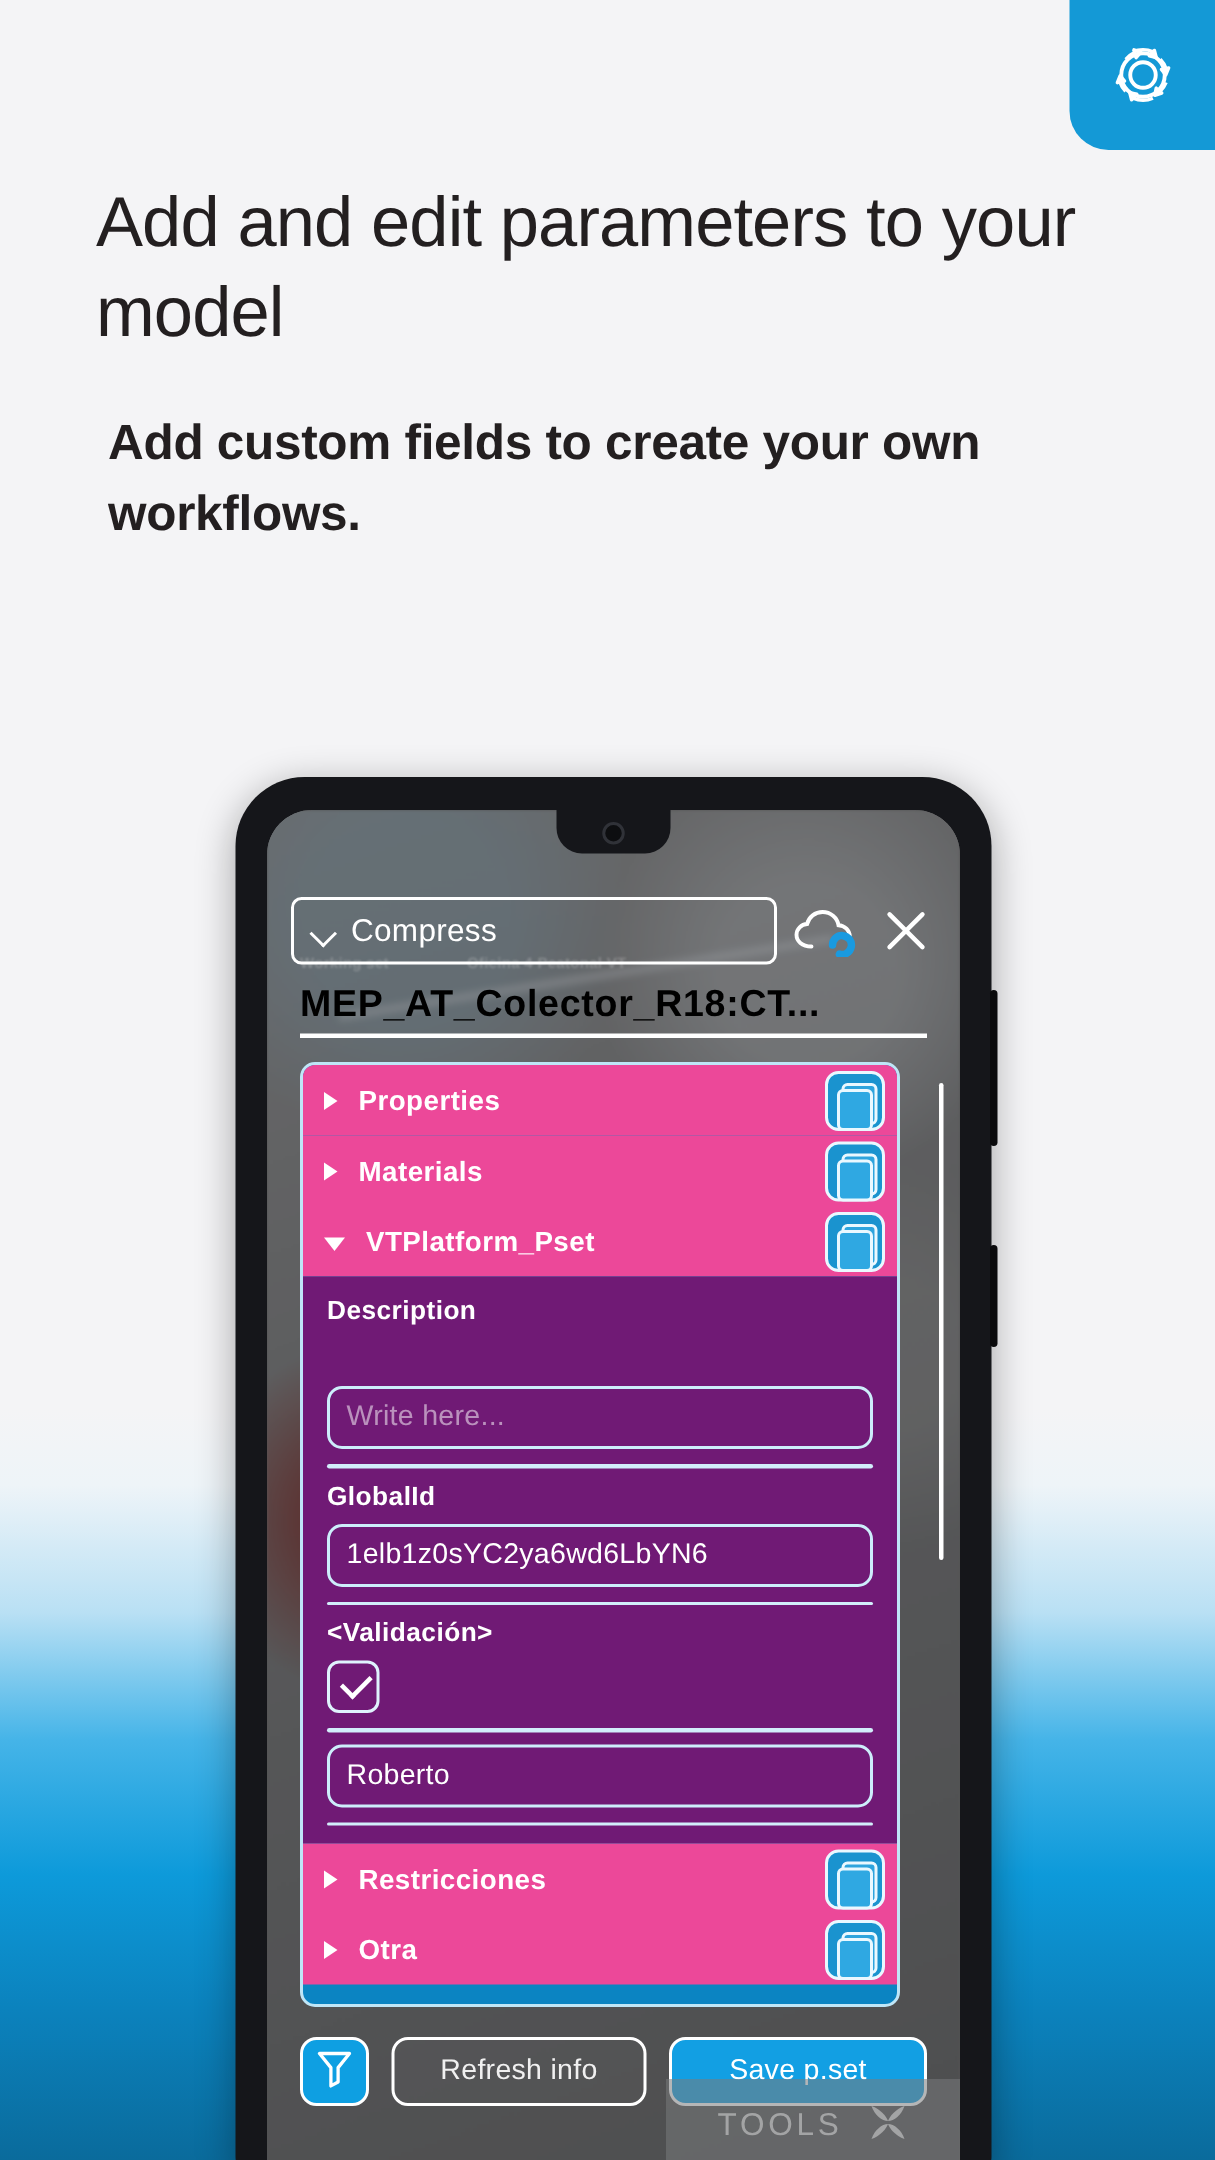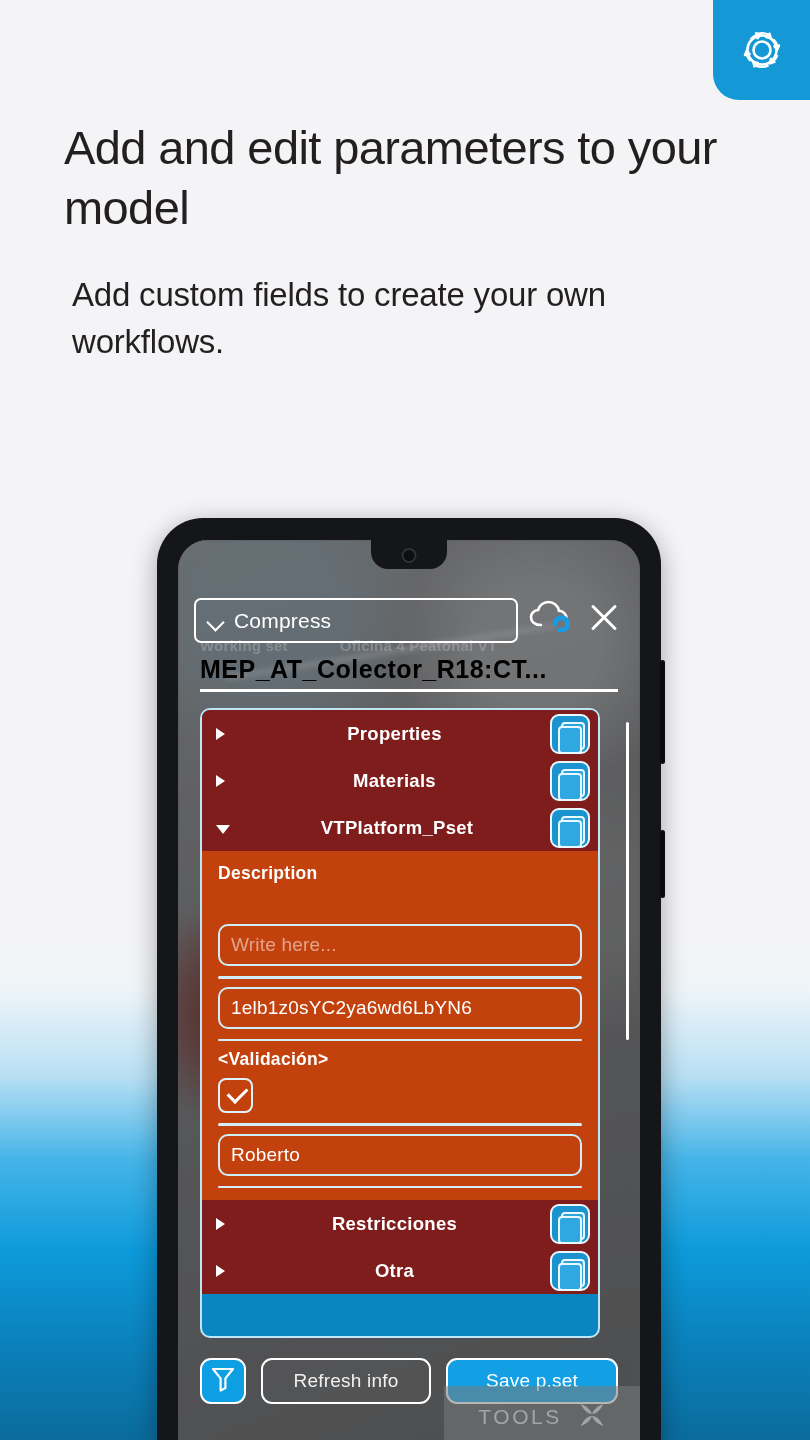--- a/index.html
+++ b/index.html
@@ -41,21 +41,21 @@
     font-weight: 400;
     color: #231f20;
     letter-spacing: -0.6px;
   }
   .subhead {
     position: absolute;
     left: 72px; top: 272px;
     width: 670px;
     font-size: 33px;
     line-height: 1.42;
-    font-weight: 400;
+    font-weight: 700;
     color: #231f20;
     letter-spacing: -0.2px;
   }
 
   
   .phone {
     position: absolute;
     left: 157px; top: 518px;
     width: 504px; height: 930px;
     background: #15161a;
@@ -116,32 +116,32 @@
     border-radius: 50%;
     background: #0d0e10;
     border: 2px solid #303238;
   }
 
   
   .ghost-row {
     position: absolute; left: 22px; top: 97px;
     width: 400px;
     display: flex; gap: 52px;
-    font-size: 15px; font-weight: 700;
+    font-size: 10px; font-weight: 700;
     color: rgba(215,215,215,.30);
     filter: blur(.7px);
     letter-spacing: .2px;
   }
 
   
   .topbar {
     position: absolute;
     left: 16px; top: 58px;
     width: 430px;
-    display: flex; gap: 10px;
+    display: flex; align-items: center; gap: 10px;
   }
   .compress-select {
     flex: 1;
     height: 45px;
     border: 2.5px solid #ffffff;
     border-radius: 7px;
     display: flex; align-items: center;
     padding-left: 12px; gap: 10px;
     color: #fff;
     font-size: 21px;
@@ -193,22 +193,21 @@
     background: #0b84c2;
   }
   .group-row {
     height: 47px;
     display: flex; align-items: center;
     padding: 0 8px 0 14px;
     color: #fff;
     font-size: 18.5px;
     font-weight: 700;
     letter-spacing: .3px;
-    background: #7f1d1d;
-    text-align: center;
+    background: #ec4899;
   }
   .tri {
     width: 0; height: 0; flex: none; margin-right: 14px;
     border-left: 9px solid #fff;
     border-top: 6px solid transparent;
     border-bottom: 6px solid transparent;
   }
   .tri.open {
     border-left: 7px solid transparent;
     border-right: 7px solid transparent;
@@ -231,21 +230,21 @@
     background: #2ea4dd;
   }
   .copy-icon::after {
     content:""; position: absolute;
     left: 6px; top: 10px; width: 20px; height: 24px;
     border: 2.5px solid #eaf8ff; border-radius: 4px;
     background: #2fa8e2;
   }
 
   .fields {
-    background: #c2410c;
+    background: #701a75;
     padding: 6px 16px 10px 16px;
   }
   .field { padding: 6px 0 0 0; }
   .field-label {
     color: #fff;
     font-size: 17.5px;
     font-weight: 700;
     letter-spacing: .3px;
     margin-bottom: 8px;
   }
@@ -410,20 +409,21 @@
 
       <div class="fields">
 
         <div class="field">
           <div class="field-label">Description</div>
           <div class="field-input placeholder">Write here...</div>
           <div class="divider"></div>
         </div>
 
         <div class="field">
+          <div class="field-label">GlobalId</div>
           <div class="field-input">1elb1z0sYC2ya6wd6LbYN6</div>
           <div class="divider"></div>
         </div>
 
         <div class="field">
           <div class="field-label">&lt;Validación&gt;</div>
           <div class="checkbox"></div>
           <div class="divider"></div>
         </div>
 

